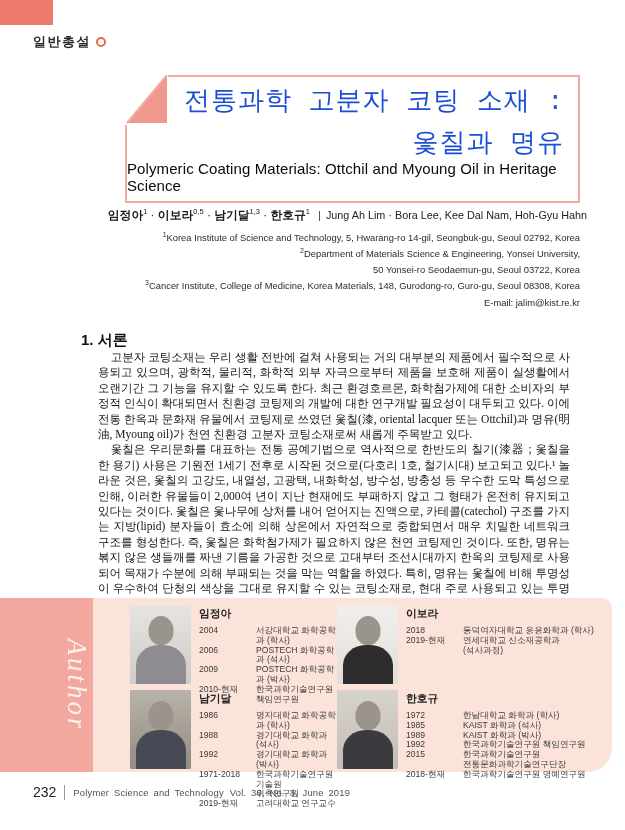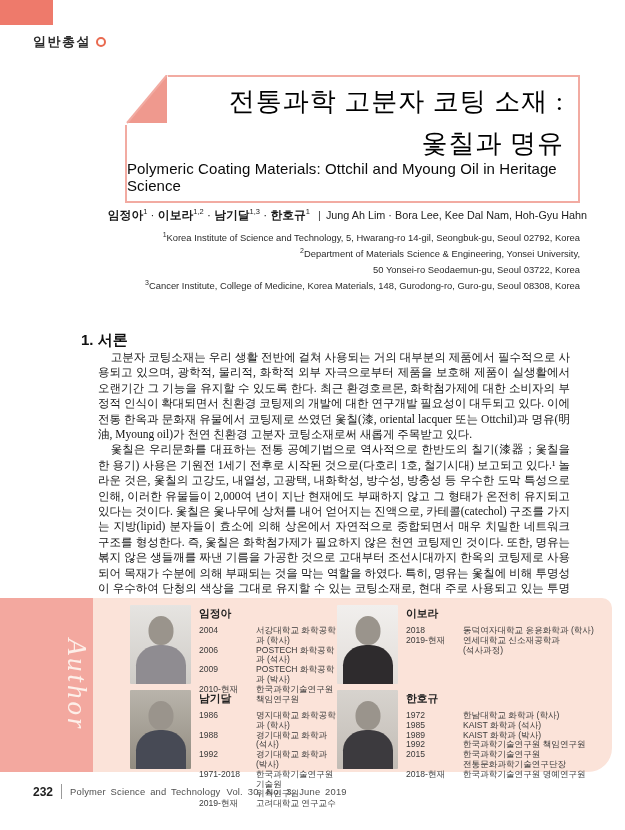--- a/index.html
+++ b/index.html
@@ -13,21 +13,21 @@
   .corner-block { position:absolute; left:0; top:0; width:53px; height:25px; background:#ee7a6b; }
   .category-row { position:absolute; left:33px; top:33px; display:flex; align-items:center; gap:5px; }
   .category-label { font-size:13px; font-weight:bold; color:#2a2a2a; letter-spacing:1.5px; }
   .ring { width:10px; height:10px; border:2.5px solid #e96a50; border-radius:50%; }
 
   
   .title-box { position:absolute; left:125px; top:75px; width:455px; height:128px; border:2px solid #f2aba2; background:#fff; }
   .fold-mask { position:absolute; left:-2px; top:-2px; width:43px; height:50px; background:#ffffff; }
   .fold-svg { position:absolute; left:-2px; top:-2px; display:block; }
   .kr-title { position:relative; margin-top:4px; padding-right:14px; text-align:right;
-    font-family:Liberation Serif, serif; font-size:26px; line-height:42px; color:#000000; letter-spacing:1px; }
+    font-family:Liberation Mono, monospace; font-size:26px; line-height:42px; color:#1d4ed8; letter-spacing:1px; }
   .en-title { position:absolute; right:13px; bottom:7px; font-size:15px; color:#0a0a0a; letter-spacing:0.1px; }
 
   
   .authors-line { position:absolute; left:40px; right:38px; top:207px; text-align:right; font-size:11px; color:#222; }
   .author-kr-name { font-weight:bold; font-size:11.8px; color:#1a1a1a; }
   .author-sup { font-size:7.5px; vertical-align:super; }
   .author-sep { font-size:11.8px; }
   .authors-divider { margin:0 5px; color:#444; }
   .authors-en { font-size:10.8px; color:#222;text-align:right; }
   .affiliations { position:absolute; left:40px; right:45px; top:228px; text-align:right; font-size:9.4px; line-height:13px; color:#2b2b2b; }
@@ -60,21 +60,21 @@
   .photo-3 { background:linear-gradient(#b9b4ab,#918b80); } .photo-3::after { background:#474a55; }
   .photo-4 { background:linear-gradient(#d7d3ce,#c2bcb5); } .photo-4::after { background:#3c3a3e; }
   .bio-info { padding-top:2px; }
   .bio-name { font-size:10.8px; font-weight:bold; color:#222; margin-bottom:5px; }
   .bio-row { display:flex; font-size:8.6px; line-height:9.8px; color:#3a3a3a; }
   .bio-year { width:57px; flex:none; }
   .bio-desc { white-space:pre-line; }
 
   
   .footer { position:absolute; left:33px; top:784px; display:flex; align-items:center; gap:8px; }
-  .page-num { font-weight:bold; font-size:12px; color:#222; }
+  .page-num { font-weight:normal; font-size:14px; color:#222; }
   .footer-divider { width:1px; height:15px; background:#9a9a9a; }
   .journal-line { font-size:9.4px; color:#4f4f4f; letter-spacing:0.2px; word-spacing:2px; }
   .journal-issue { margin-left:6px; }
 </style>
 </head>
 <body>
 
 <div class="page">
 
   <div class="corner-block"></div>
@@ -94,37 +94,38 @@
       <div>전통과학 고분자 코팅 소재 :</div>
       <div>옻칠과 명유</div>
     </div>
     <div class="en-title">Polymeric Coating Materials: Ottchil and Myoung Oil in Heritage Science</div>
   </div>
 
   <div class="authors-line">
     <span>
       <span><span class="author-kr-name">임정아</span><sup class="author-sup">1</sup><span class="author-sep"> · </span></span>
     
-      <span><span class="author-kr-name">이보라</span><sup class="author-sup">1,2</sup><span class="author-sep"> · </span></span>
+      <span><span class="author-kr-name">이보라</span><sup class="author-sup">0,5</sup><span class="author-sep"> · </span></span>
     
       <span><span class="author-kr-name">남기달</span><sup class="author-sup">1,3</sup><span class="author-sep"> · </span></span>
     
       <span><span class="author-kr-name">한호규</span><sup class="author-sup">1</sup><span class="author-sep"></span></span>
     </span><span class="authors-divider">|</span><span class="authors-en">Jung Ah Lim · Bora Lee, Kee Dal Nam, Hoh-Gyu Hahn</span>
   </div>
 
   <div class="affiliations">
     <div class="aff-line"><sup>1</sup><span>Korea Institute of Science and Technology, 5, Hwarang-ro 14-gil, Seongbuk-gu, Seoul 02792, Korea</span></div>
 
     <div class="aff-line"><sup>2</sup><span>Department of Materials Science &amp; Engineering, Yonsei University,</span></div>
 
     <div class="aff-line"><sup></sup><span>50 Yonsei-ro Seodaemun-gu, Seoul 03722, Korea</span></div>
 
     <div class="aff-line"><sup>3</sup><span>Cancer Institute, College of Medicine, Korea Materials, 148, Gurodong-ro, Guro-gu, Seoul 08308, Korea</span></div>
 
+    <div class="aff-line"><sup></sup><span>E-mail: jalim@kist.re.kr</span></div>
   </div>
 
   <div class="section-heading">1. 서론</div>
 
   <div class="body-text">
     <p>고분자 코팅소재는 우리 생활 전반에 걸쳐 사용되는 거의 대부분의 제품에서 필수적으로 사용되고 있으며, 광학적, 물리적, 화학적 외부 자극으로부터 제품을 보호해 제품이 실생활에서 오랜기간 그 기능을 유지할 수 있도록 한다. 최근 환경호르몬, 화학첨가제에 대한 소비자의 부정적 인식이 확대되면서 친환경 코팅제의 개발에 대한 연구개발 필요성이 대두되고 있다. 이에 전통 한옥과 문화재 유물에서 코팅제로 쓰였던 옻칠(漆, oriental lacquer 또는 Ottchil)과 명유(明油, Myoung oil)가 천연 친환경 고분자 코팅소재로써 새롭게 주목받고 있다.</p>
     <p>옻칠은 우리문화를 대표하는 전통 공예기법으로 역사적으로 한반도의 칠기(漆器 ; 옻칠을 한 용기) 사용은 기원전 1세기 전후로 시작된 것으로(다호리 1호, 철기시대) 보고되고 있다.¹ 놀라운 것은, 옻칠의 고강도, 내열성, 고광택, 내화학성, 방수성, 방충성 등 우수한 도막 특성으로 인해, 이러한 유물들이 2,000여 년이 지난 현재에도 부패하지 않고 그 형태가 온전히 유지되고 있다는 것이다. 옻칠은 옻나무에 상처를 내어 얻어지는 진액으로, 카테콜(catechol) 구조를 가지는 지방(lipid) 분자들이 효소에 의해 상온에서 자연적으로 중합되면서 매우 치밀한 네트워크 구조를 형성한다. 즉, 옻칠은 화학첨가제가 필요하지 않은 천연 코팅제인 것이다. 또한, 명유는 볶지 않은 생들깨를 짜낸 기름을 가공한 것으로 고대부터 조선시대까지 한옥의 코팅제로 사용되어 목재가 수분에 의해 부패되는 것을 막는 역할을 하였다. 특히, 명유는 옻칠에 비해 투명성이 우수하여 단청의 색상을 그대로 유지할 수 있는 코팅소재로, 현대 주로 사용되고 있는 투명 코팅 소재로의 기능을 하였던 것이다.</p>
     <p>전통 문화 속 코팅 소재 기술은 현대 과학기술이 발전하면서 일부 장인과 예술가들에 의해 칠 공예의 형태로만 기술이 전수되어 오고 있었으나, 최근 천연 고분자 코팅소재에 대한 관심이 높아지면서 옻칠과 명유의 분자</p>
   </div>
 

